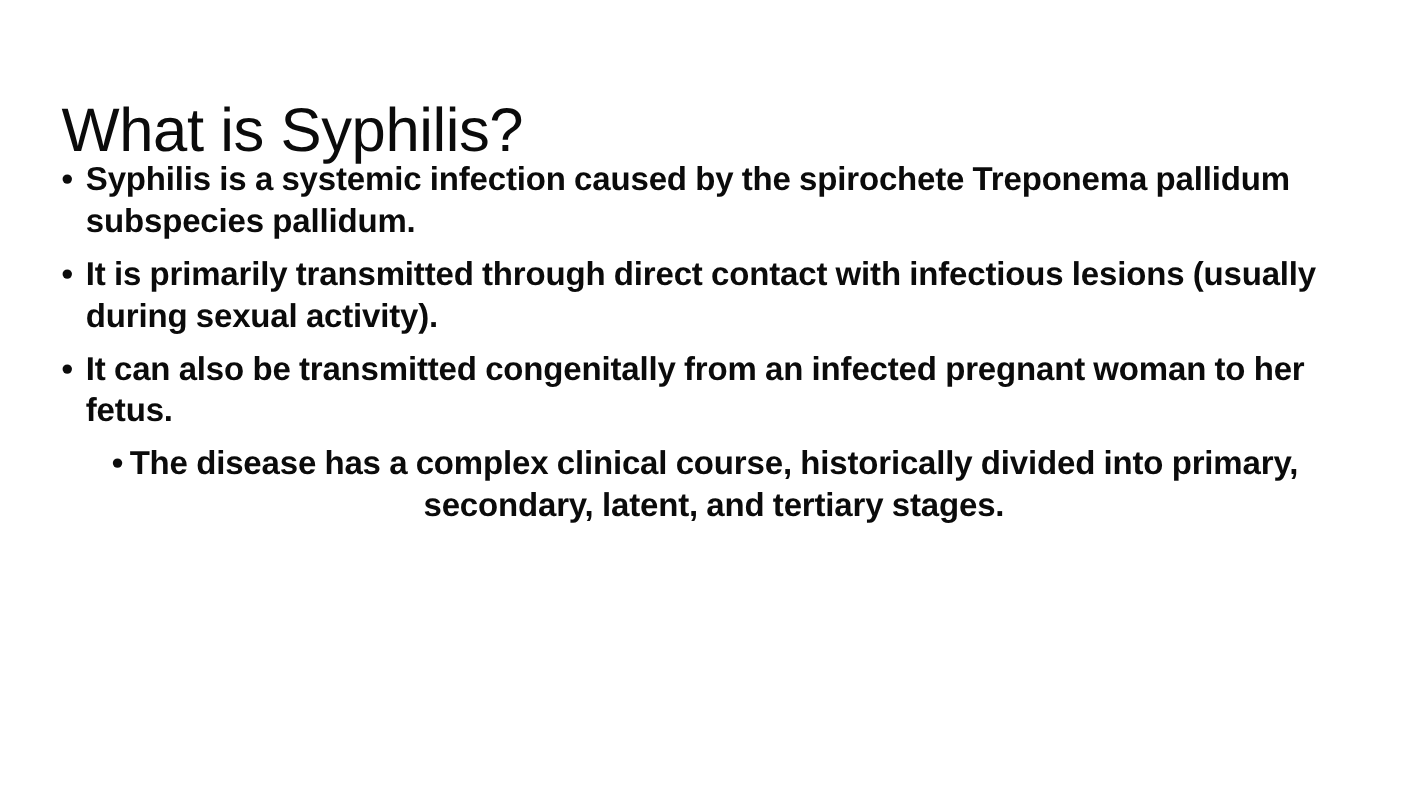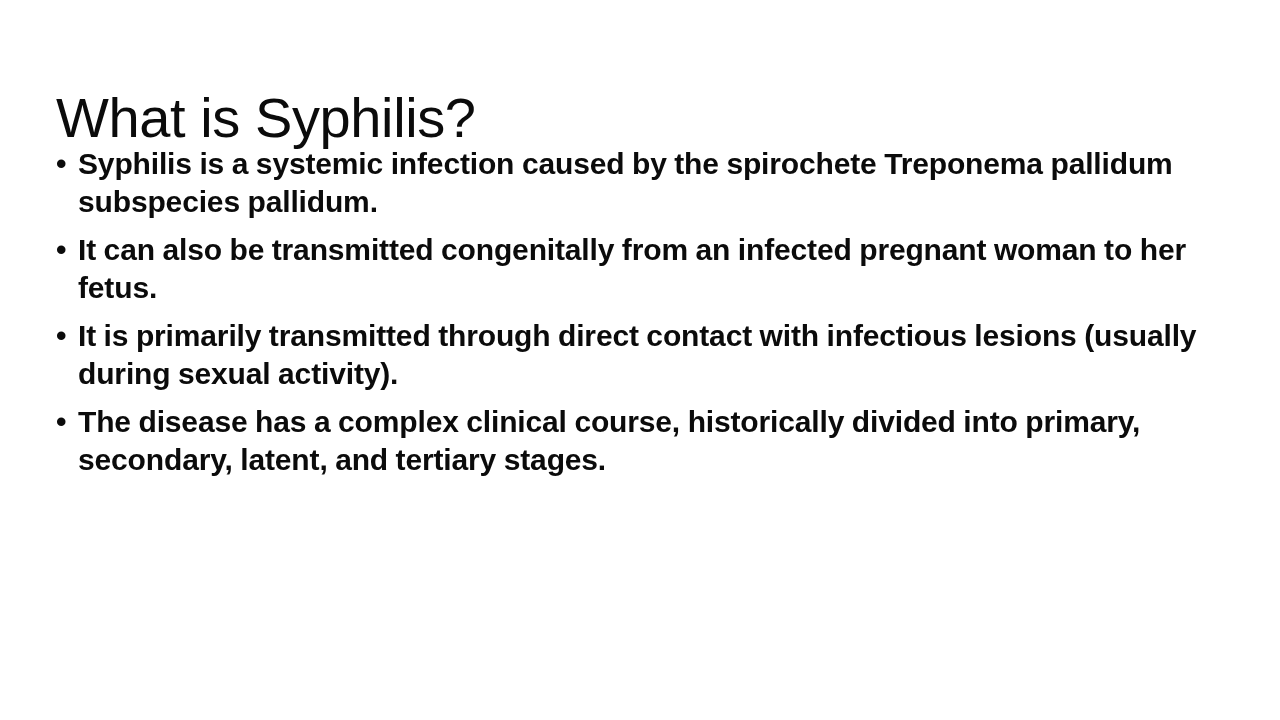--- a/index.html
+++ b/index.html
@@ -54,20 +54,21 @@
     color: #0b0b0b;
     margin: 0 0 10px 0;
     padding-left: 22px;
     text-indent: -22px;
     letter-spacing: -0.15px;
     word-spacing: -0.6px;
   }
 
   .bullet-item:last-child {
     margin-bottom: 0;
+    text-align: center;
   }
 
   .bullet-glyph {
     display: inline-block;
     width: 22px;
     text-indent: 0;
     font-size: 30px;
     line-height: 38px;
     vertical-align: baseline;
   }
@@ -83,25 +84,25 @@
 
   <h1 class="slide-title">What is Syphilis?</h1>
 
   <div class="body-block">
 
     <p class="bullet-item">
       <span class="bullet-glyph">•</span><span class="bullet-text">Syphilis is a systemic infection caused by the spirochete Treponema pallidum subspecies pallidum.</span>
     </p>
 
     <p class="bullet-item">
-      <span class="bullet-glyph">•</span><span class="bullet-text">It can also be transmitted congenitally from an infected pregnant woman to her fetus.</span>
+      <span class="bullet-glyph">•</span><span class="bullet-text">It is primarily transmitted through direct contact with infectious lesions (usually during sexual activity).</span>
     </p>
 
     <p class="bullet-item">
-      <span class="bullet-glyph">•</span><span class="bullet-text">It is primarily transmitted through direct contact with infectious lesions (usually during sexual activity).</span>
+      <span class="bullet-glyph">•</span><span class="bullet-text">It can also be transmitted congenitally from an infected pregnant woman to her fetus.</span>
     </p>
 
     <p class="bullet-item">
       <span class="bullet-glyph">•</span><span class="bullet-text">The disease has a complex clinical course, historically divided into primary, secondary, latent, and tertiary stages.</span>
     </p>
 
   </div>
 
 </div>
 

